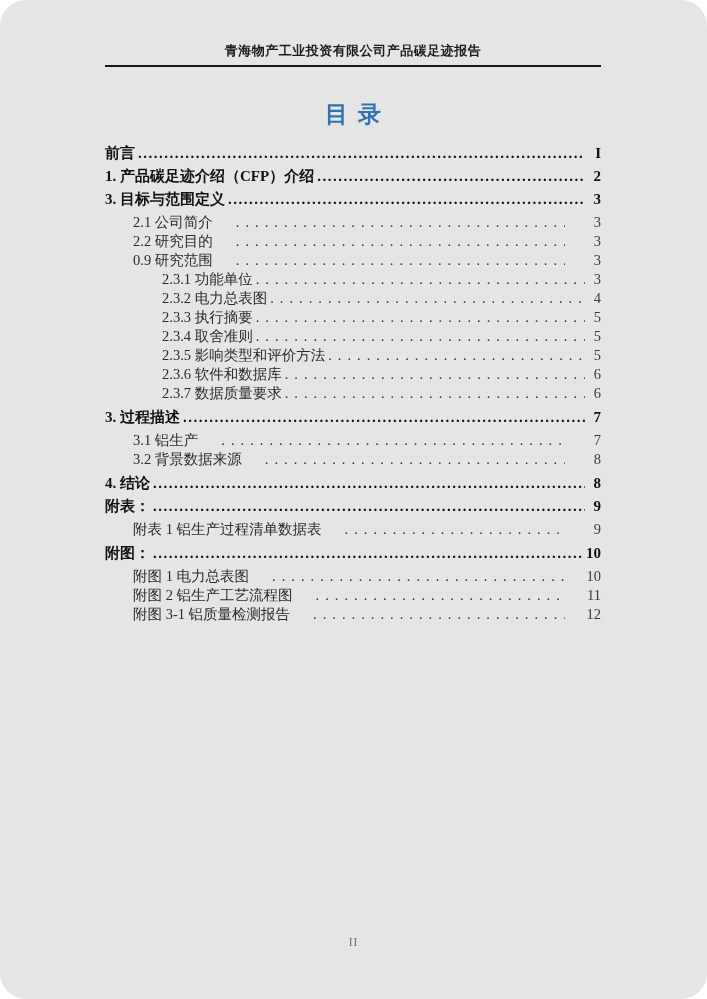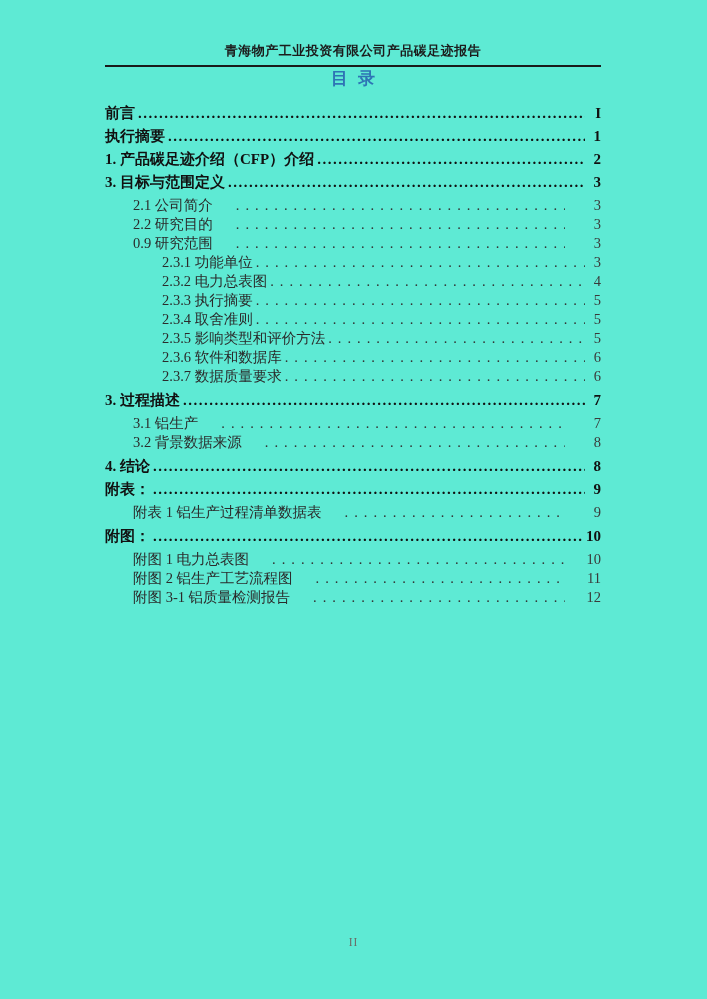--- a/index.html
+++ b/index.html
@@ -4,42 +4,43 @@
 <style>
   * { margin: 0; padding: 0; box-sizing: border-box; }
   html, body { width: 707px; height: 999px; }
   body {
     background: #ffffff;
     font-family: "Liberation Serif", "DejaVu Serif", serif;
     color: #1a1a1a;
     position: relative;
     overflow: hidden;
   }
-  .page { position: absolute; inset: 0; background: #5eead4; }
+  .page { position: absolute; inset: 0; background: #e5e5e5; border-radius: 26px; }
   .content { position: absolute; left: 105px; width: 496px; top: 0; }
 
   
   .doc-header {
     padding-top: 42px;
     text-align: center;
     font-size: 13px;
     font-weight: bold;
     letter-spacing: 0.5px;
     color: #1c1c1c;
   }
   .header-rule {
     margin-top: 5px;
     height: 0;
     border-bottom: 2px solid #1a1a1a;
   }
 
   
   .toc-title {
+    margin-top: 32px;
     text-align: center;
-    font-size: 17px;
+    font-size: 23px;
     font-weight: bold;
     letter-spacing: 10px;
     padding-left: 10px; 
     color: #2E74B5;
   }
 
   
   .toc-list { margin-top: 15px; }
   .toc-row {
     display: flex;
@@ -100,25 +101,20 @@
 
     <h1 class="toc-title">目录</h1>
 
     <div class="toc-list">
         <div class="toc-row l0 dense">
     <span class="toc-label">前言</span>
     <span class="toc-dots"></span>
     <span class="toc-page">I</span>
   </div>
         <div class="toc-row l0 dense">
-    <span class="toc-label">执行摘要</span>
-    <span class="toc-dots"></span>
-    <span class="toc-page">1</span>
-  </div>
-        <div class="toc-row l0 dense">
     <span class="toc-label">1. 产品碳足迹介绍（CFP）介绍</span>
     <span class="toc-dots"></span>
     <span class="toc-page">2</span>
   </div>
         <div class="toc-row l0 dense">
     <span class="toc-label">3. 目标与范围定义</span>
     <span class="toc-dots"></span>
     <span class="toc-page">3</span>
   </div>
         <div class="toc-row l1 spaced">

